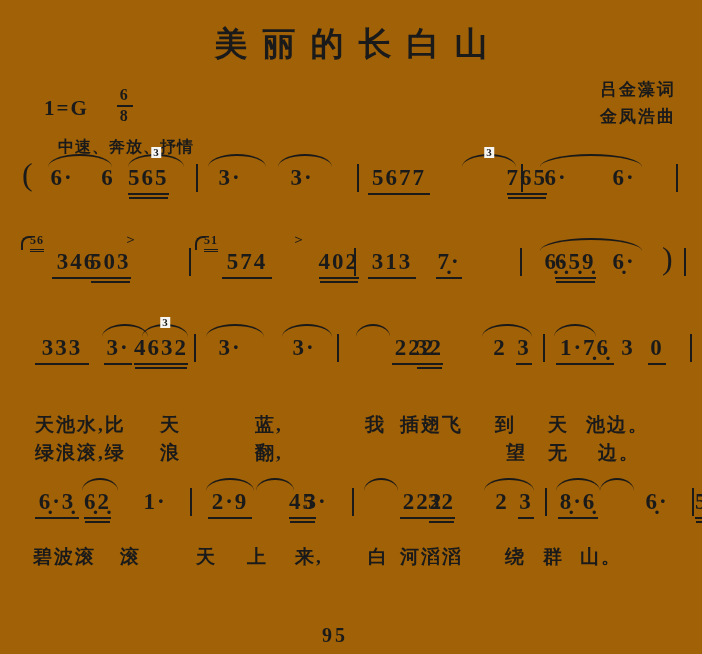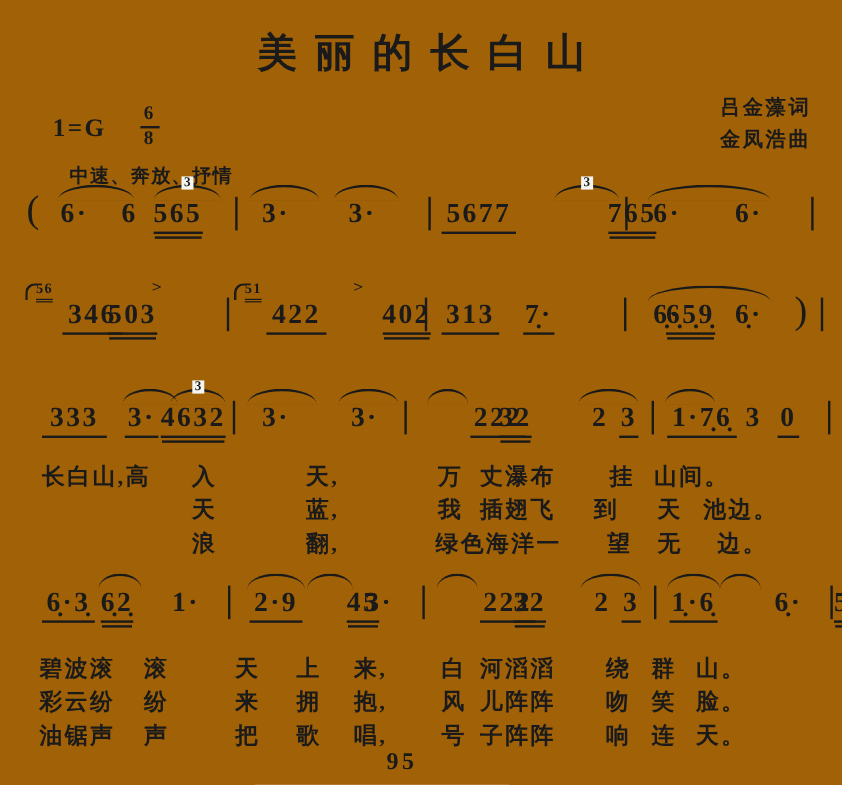--- a/index.html
+++ b/index.html
@@ -76,21 +76,21 @@
     <i class="bar" style="left:676px"></i>
   </div>
 
   <div class="mline" style="top:234px">
     <span class="grace" style="left:30px">56</span>
     <span class="ng u1" style="left:52px;width:50px">346</span>
     <i class="accm" style="left:126px">&gt;</i>
     <span class="ng u2" style="left:90px;width:52px">503</span>
     <i class="bar" style="left:189px"></i>
     <span class="grace" style="left:204px">51</span>
-    <span class="ng u1" style="left:222px;width:50px">422</span>
+    <span class="ng u1" style="left:222px;width:50px">574</span>
     <i class="accm" style="left:294px">&gt;</i>
     <span class="ng u2" style="left:274px;width:52px">402</span>
     <i class="bar" style="left:354px"></i>
     <span class="ng u1" style="left:368px;width:48px">313</span>
     <span class="ng u1" style="left:436px;width:26px">7̣·</span>
     <span class="ng u2" style="left:466px;width:48px">6̣5̣9̣</span>
     <i class="bar" style="left:520px"></i>
     <i class="slur" style="left:540px;width:102px"></i>
     <span class="ng" style="left:538px;width:36px">6̣·</span>
     <span class="ng" style="left:606px;width:36px">6̣·</span>
@@ -119,42 +119,34 @@
     <span class="ng" style="left:492px;width:16px">2</span>
     <span class="ng u1" style="left:516px;width:16px">3</span>
     <i class="bar" style="left:543px"></i>
     <i class="slur" style="left:554px;width:42px"></i>
     <span class="ng u1" style="left:556px;width:58px">1·7̣6̣</span>
     <span class="ng" style="left:620px;width:16px">3</span>
     <span class="ng u1" style="left:648px;width:18px">0</span>
     <i class="bar" style="left:690px"></i>
   </div>
 
-  <div class="lyr" style="top:384px">
-    <b style="left:35px">长白山,高</b>
-    <b style="left:160px">入</b>
-    <b style="left:255px">天,</b>
-    <b style="left:365px">万</b>
-    <b style="left:400px">丈瀑布</b>
-    <b style="left:508px">挂</b>
-    <b style="left:545px">山间。</b>
-  </div>
   <div class="lyr" style="top:412px">
+    <b style="left:35px">天池水,比</b>
     <b style="left:160px">天</b>
     <b style="left:255px">蓝,</b>
     <b style="left:365px">我</b>
     <b style="left:400px">插翅飞</b>
     <b style="left:495px">到</b>
     <b style="left:548px">天</b>
     <b style="left:586px">池边。</b>
   </div>
   <div class="lyr" style="top:440px">
+    <b style="left:35px">绿浪滚,绿</b>
     <b style="left:160px">浪</b>
     <b style="left:255px">翻,</b>
-    <b style="left:363px">绿色海洋一</b>
     <b style="left:506px">望</b>
     <b style="left:548px">无</b>
     <b style="left:598px">边。</b>
   </div>
 
   <div class="mline" style="top:474px">
     <span class="ng u1" style="left:35px;width:44px">6̣·3̣</span>
     <i class="slur" style="left:82px;width:36px"></i>
     <span class="ng u2" style="left:84px;width:32px">6̣2̣</span>
     <span class="ng" style="left:140px;width:30px">1·</span>
@@ -166,58 +158,34 @@
     <span class="ng" style="left:300px;width:32px">3·</span>
     <i class="bar" style="left:352px"></i>
     <i class="slur" style="left:364px;width:34px"></i>
     <span class="ng u2" style="left:366px;width:30px">32</span>
     <span class="ng u1" style="left:400px;width:46px">222</span>
     <i class="slur" style="left:484px;width:50px"></i>
     <span class="ng" style="left:494px;width:16px">2</span>
     <span class="ng u1" style="left:518px;width:16px">3</span>
     <i class="bar" style="left:545px"></i>
     <i class="slur" style="left:556px;width:44px"></i>
-    <span class="ng u1" style="left:558px;width:40px">1̣·6̣</span>
+    <span class="ng u1" style="left:558px;width:40px">8̣·6̣</span>
     <i class="slur" style="left:600px;width:34px"></i>
     <span class="ng u2" style="left:602px;width:30px">5̣6̣</span>
     <span class="ng" style="left:640px;width:34px">6̣·</span>
     <i class="bar" style="left:692px"></i>
   </div>
 
   <div class="lyr" style="top:544px">
     <b style="left:33px">碧波滚</b>
     <b style="left:120px">滚</b>
     <b style="left:196px">天</b>
     <b style="left:247px">上</b>
     <b style="left:295px">来,</b>
     <b style="left:368px">白</b>
     <b style="left:400px">河滔滔</b>
     <b style="left:505px">绕</b>
     <b style="left:543px">群</b>
     <b style="left:580px">山。</b>
   </div>
-  <div class="lyr" style="top:572px">
-    <b style="left:33px">彩云纷</b>
-    <b style="left:120px">纷</b>
-    <b style="left:196px">来</b>
-    <b style="left:247px">拥</b>
-    <b style="left:295px">抱,</b>
-    <b style="left:368px">风</b>
-    <b style="left:400px">儿阵阵</b>
-    <b style="left:505px">吻</b>
-    <b style="left:543px">笑</b>
-    <b style="left:580px">脸。</b>
-  </div>
-  <div class="lyr" style="top:600px">
-    <b style="left:33px">油锯声</b>
-    <b style="left:120px">声</b>
-    <b style="left:196px">把</b>
-    <b style="left:247px">歌</b>
-    <b style="left:295px">唱,</b>
-    <b style="left:368px">号</b>
-    <b style="left:400px">子阵阵</b>
-    <b style="left:505px">响</b>
-    <b style="left:543px">连</b>
-    <b style="left:580px">天。</b>
-  </div>
 
   <div class="pagenum">95</div>
 </div>
 
 </body></html>

